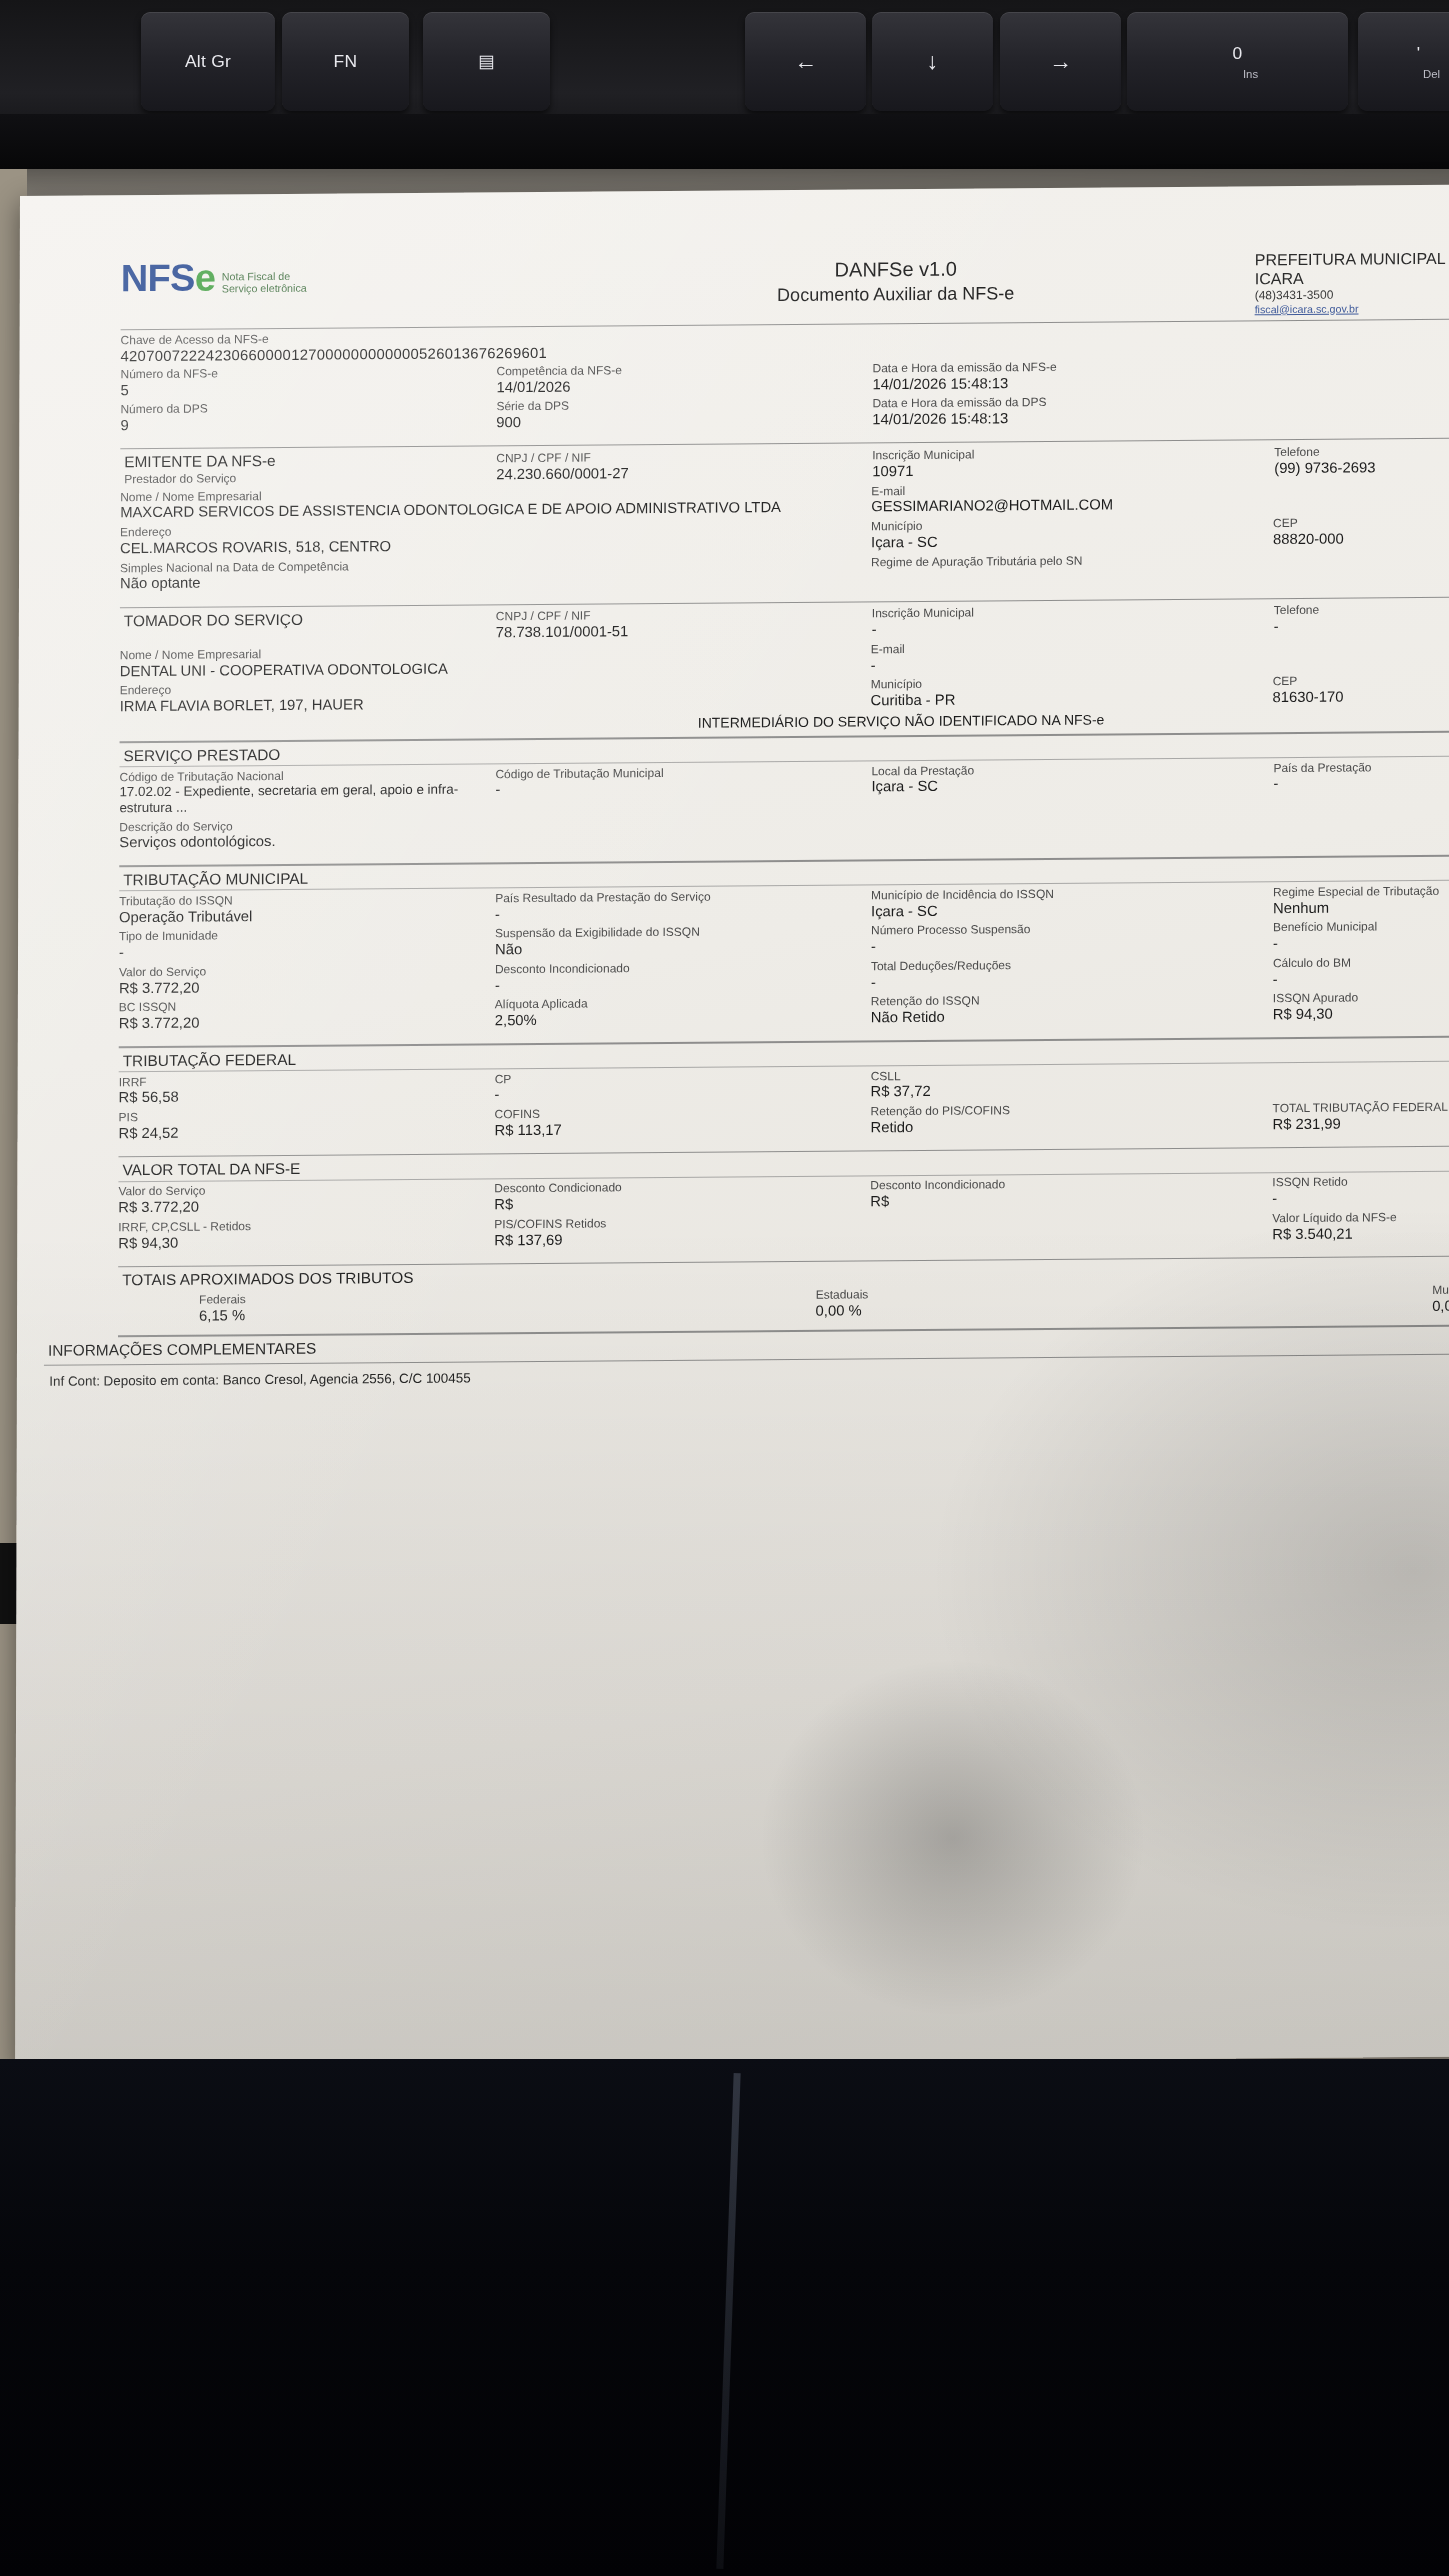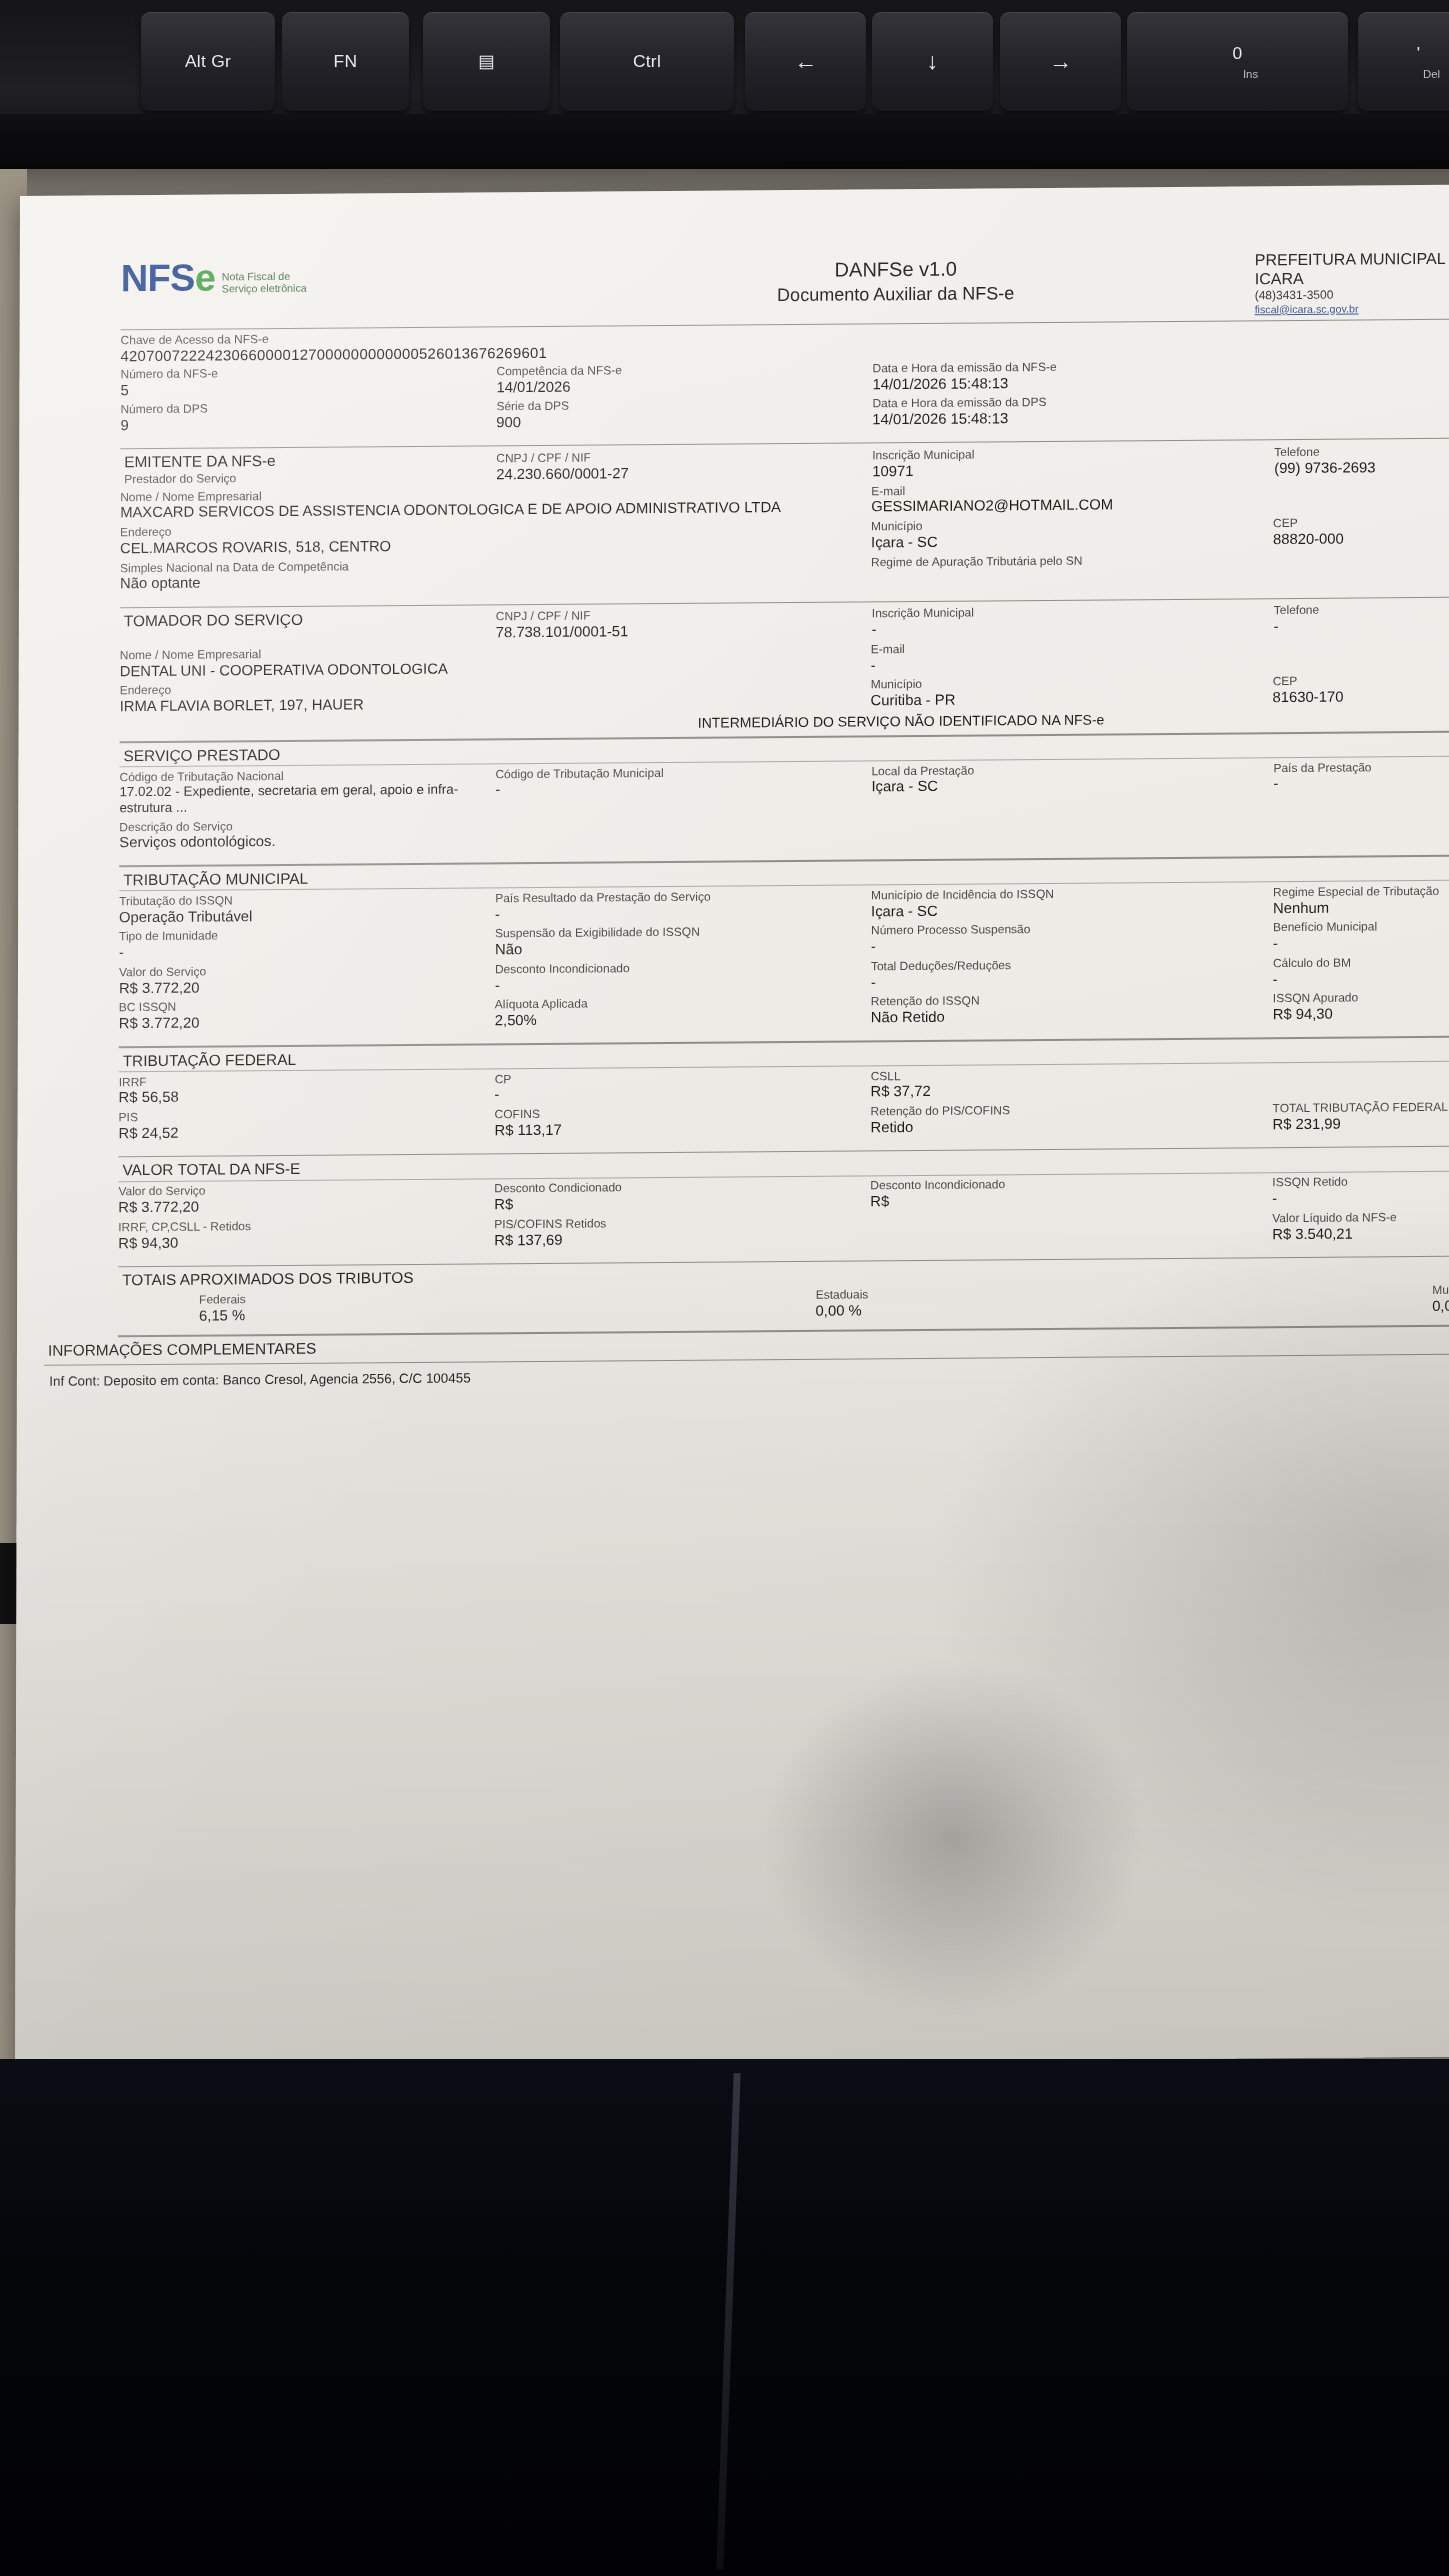--- a/index.html
+++ b/index.html
@@ -103,23 +103,20 @@
     <div class="kb-row">
       <div class="key" style="left:141px;width:134px;">
         <span class="kl">Alt Gr</span>
       </div>
       <div class="key" style="left:282px;width:127px;">
         <span class="kl">FN</span>
       </div>
       <div class="key" style="left:423px;width:127px;">
         <span class="kl">▤</span>
       </div>
-      <div class="key" style="left:560px;width:174px;">
-        <span class="kl">Ctrl</span>
-      </div>
       <div class="key" style="left:745px;width:121px;">
         <span class="arrow-gl">←</span>
       </div>
       <div class="key" style="left:872px;width:121px;">
         <span class="arrow-gl">↓</span>
       </div>
       <div class="key" style="left:1000px;width:121px;">
         <span class="arrow-gl">→</span>
       </div>
       <div class="key" style="left:1127px;width:221px;">

